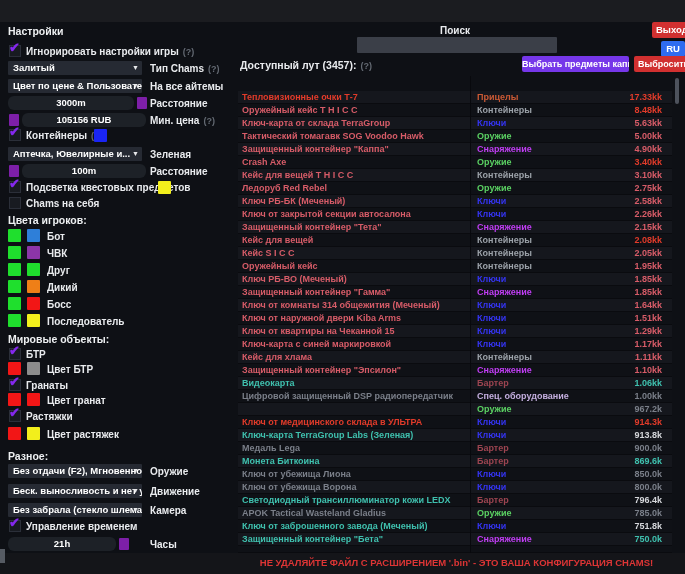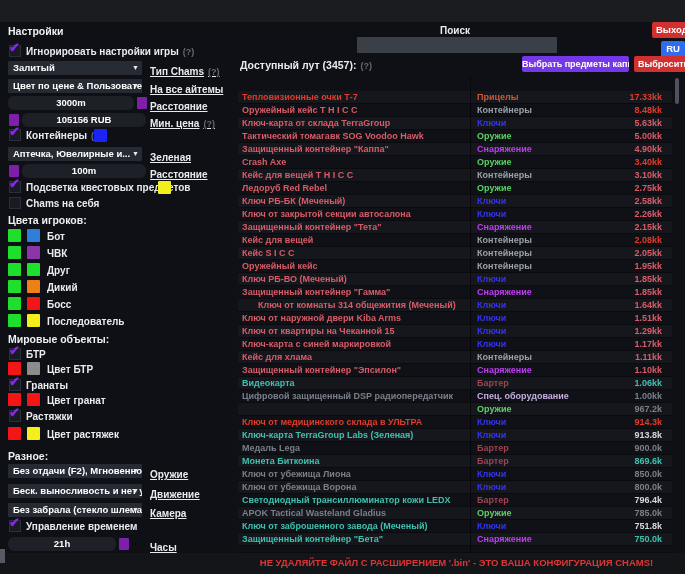--- a/index.html
+++ b/index.html
@@ -14,21 +14,21 @@
   .help{color:#646a73;font-size:9px;margin-left:4px;}
   .cbx{position:absolute;width:12px;height:12px;background:#181b21;border:1px solid #2b2f39;box-sizing:border-box;}
   .cbx .mk{position:absolute;left:-1px;top:-6px;font-size:13px;color:#8428ec;}
   .dd{position:absolute;width:134px;height:14px;background:#262a33;color:#fff;font-size:9.5px;
       line-height:14px;padding-left:5px;box-sizing:border-box;overflow:hidden;white-space:nowrap;border-radius:1px;}
   .dd .arr{position:absolute;right:3px;top:0;font-size:7px;line-height:14px;color:#e8e9eb;}
   .inp{position:absolute;height:14px;background:#1d2127;color:#fff;font-size:9.5px;line-height:14px;
        text-align:center;border-radius:6px;overflow:hidden;}
   .sw{position:absolute;width:13px;height:13px;border-radius:1px;}
   .swsm{position:absolute;width:10px;height:12px;border-radius:1px;}
-  .sideLb{position:absolute;font-size:10px;line-height:22px;white-space:nowrap;color:#e9ebee;text-decoration:underline;}
+  .sideLb{position:absolute;font-size:10px;line-height:16px;white-space:nowrap;color:#e9ebee;}
 
   
   .search{position:absolute;left:357px;top:37px;width:196px;height:14px;background:#3b3f48;
           border:none;outline:none;border-radius:1px;color:#fff;font-family:"Liberation Sans",sans-serif;font-size:10px;}
   .btn{position:absolute;height:16px;color:#fff;font-size:9.5px;line-height:16px;border-radius:2px;
        overflow:hidden;white-space:nowrap;text-align:center;cursor:default;}
 
   
   .thead{position:absolute;left:238px;top:76px;width:434px;height:15px;background:#1c1f26;font-size:10px;line-height:15px;}
   .thead .h-name{position:absolute;left:4px;}
@@ -271,21 +271,21 @@
         <span class="nm" style="color: rgb(215, 92, 104);">Ключ РБ-ВО (Меченый)</span>
         <span class="cat" style="color: rgb(52, 52, 240);">Ключи</span>
         <span class="pr" style="color: rgb(215, 92, 104);">1.85kk</span>
       </div>
       <div class="trow alt" style="top: 286px;">
         <span class="nm" style="color: rgb(215, 92, 104);">Защищенный контейнер "Гамма"</span>
         <span class="cat" style="color: rgb(191, 61, 242);">Снаряжение</span>
         <span class="pr" style="color: rgb(215, 92, 104);">1.85kk</span>
       </div>
       <div class="trow" style="top: 299px;">
-        <span class="nm" style="color: rgb(215, 92, 104); margin-left: 16px;">Ключ от комнаты 314 общежития (Меченый)</span>
+        <span class="nm" style="color: rgb(215, 92, 104);">Ключ от комнаты 314 общежития (Меченый)</span>
         <span class="cat" style="color: rgb(52, 52, 240);">Ключи</span>
         <span class="pr" style="color: rgb(215, 92, 104);">1.64kk</span>
       </div>
       <div class="trow alt" style="top: 312px;">
         <span class="nm" style="color: rgb(215, 92, 104);">Ключ от наружной двери Kiba Arms</span>
         <span class="cat" style="color: rgb(52, 52, 240);">Ключи</span>
         <span class="pr" style="color: rgb(215, 92, 104);">1.51kk</span>
       </div>
       <div class="trow" style="top: 325px;">
         <span class="nm" style="color: rgb(215, 92, 104);">Ключ от квартиры на Чеканной 15</span>

